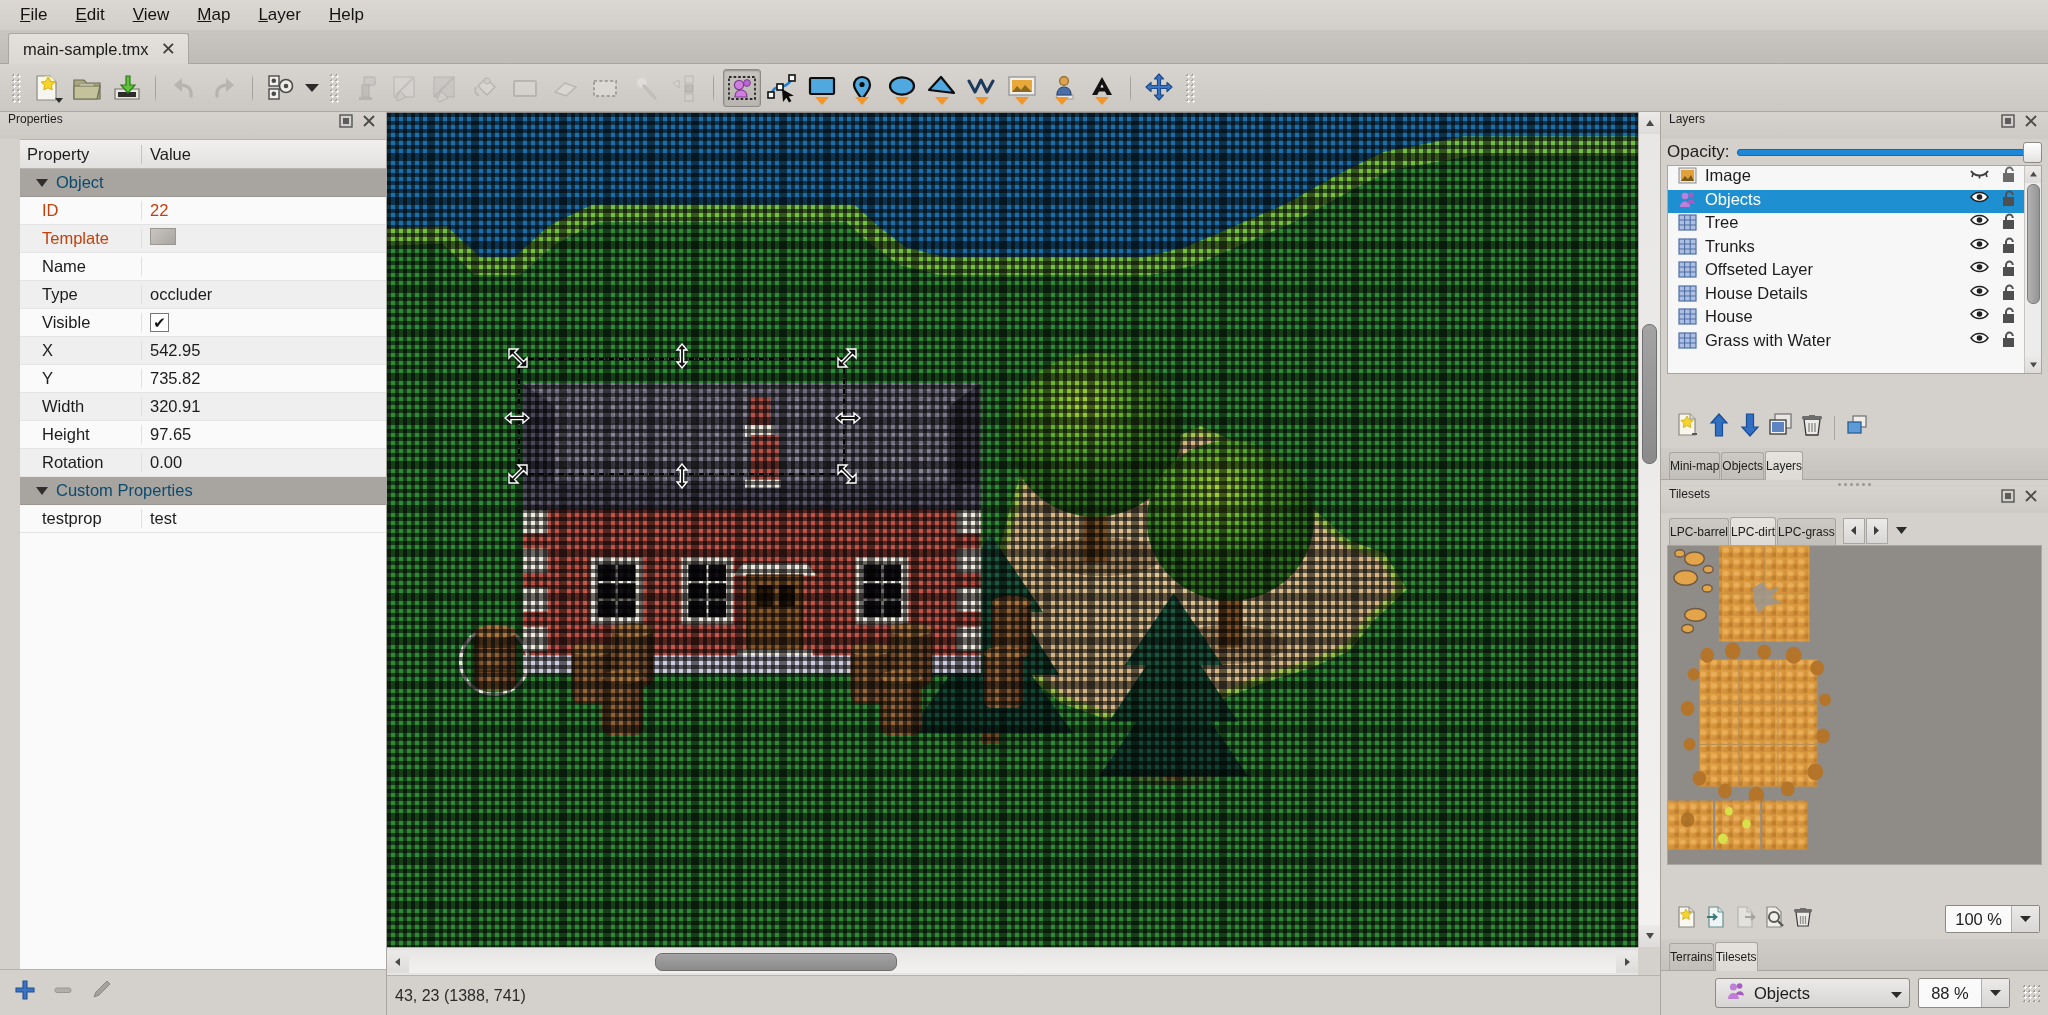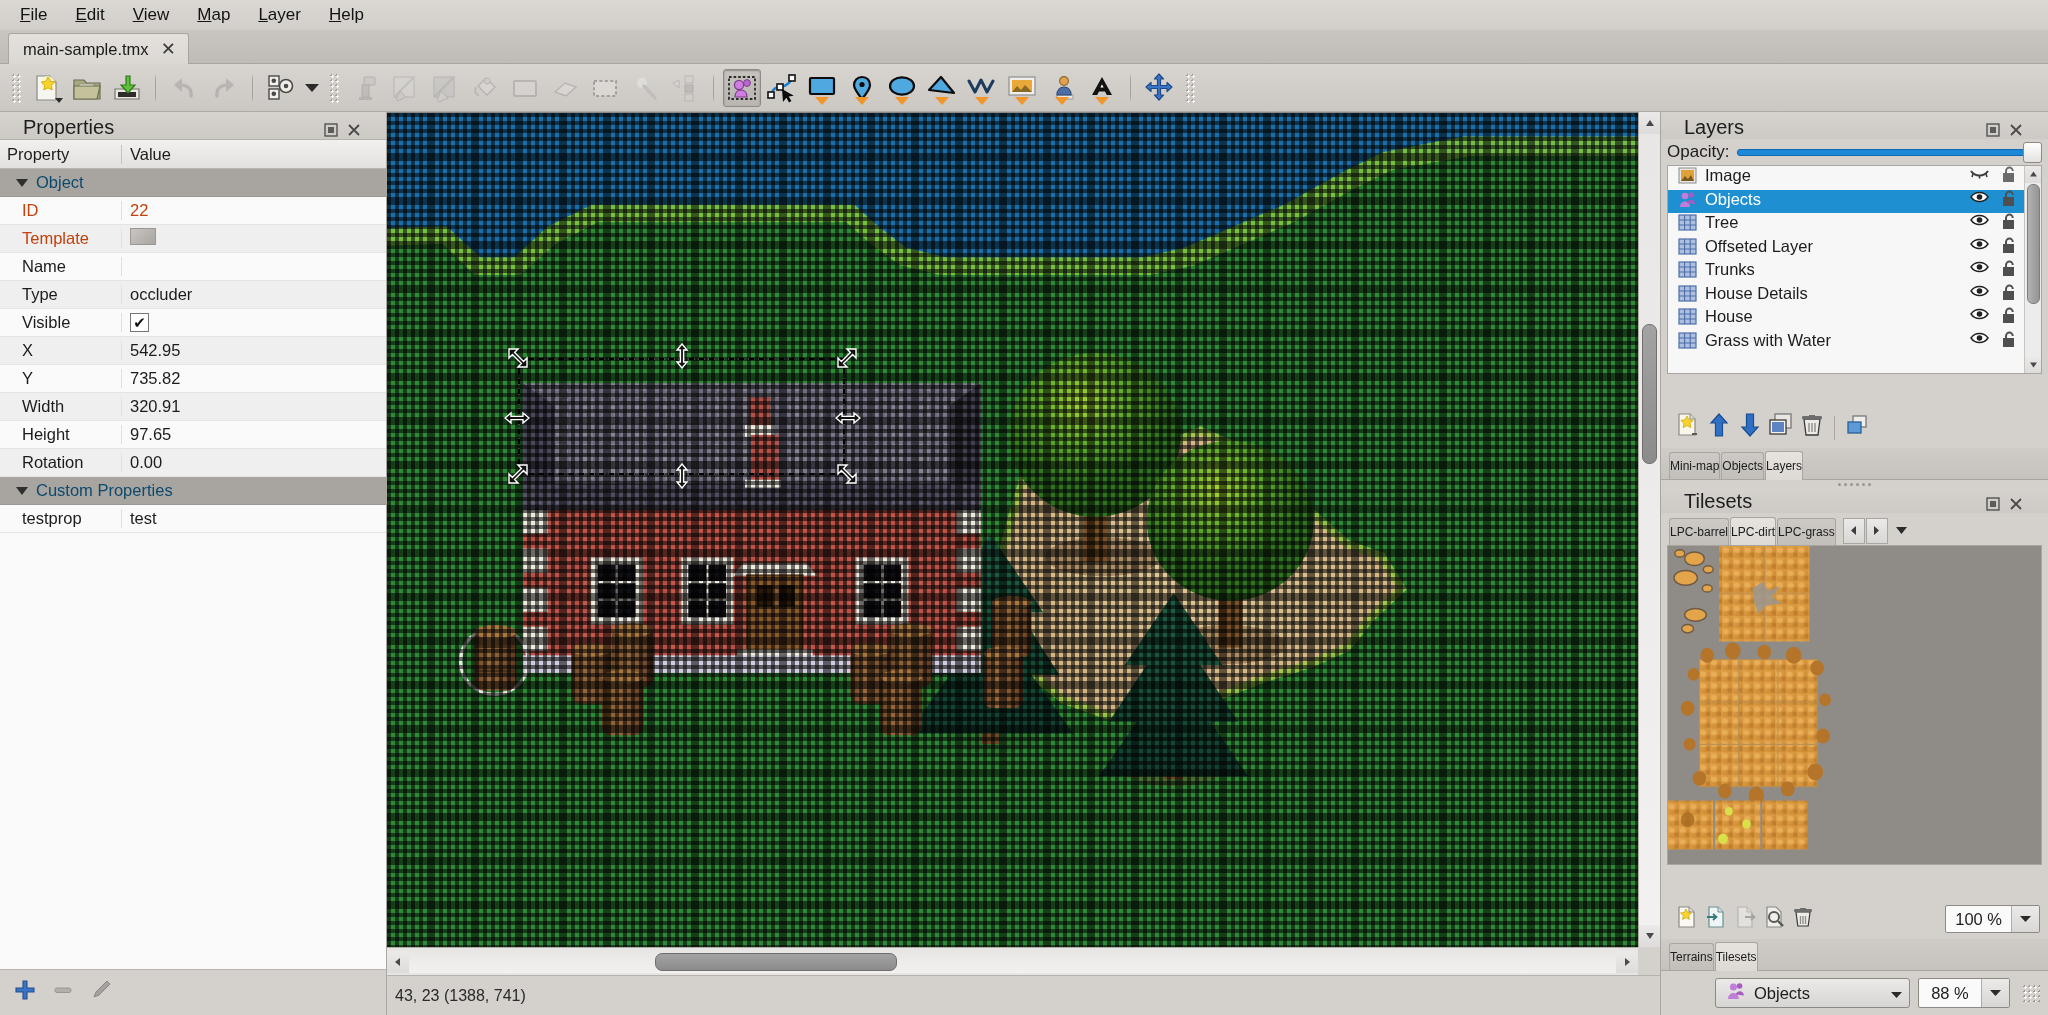--- a/index.html
+++ b/index.html
@@ -55,28 +55,28 @@
   .drop-marker { position: absolute; bottom: 1px; left: 50%; transform: translateX(-50%);
                  width: 0; height: 0; border-left: 7px solid transparent;
                  border-right: 7px solid transparent; border-top: 8px solid #f0962a; }
 
   
   .body { flex: 1 1 auto; display: flex; min-height: 0; }
 
   
   .leftdock { width: 387px; flex: 0 0 387px; display: flex; flex-direction: column;
               background: #d4d0cc; border-right: 1px solid #a9a5a1; }
-  .dock-title { height: 27px; display: flex; align-items: flex-end; padding: 0 23px;
-                font-size: 20px; color: #1d1d1d;
+  .dock-title { height: 27px; display: flex; align-items: flex-start; padding: 0 8px;
+                font-size: 12px; color: #1d1d1d;
                 background: linear-gradient(#d6d2ce,#cdc9c5); }
   .dock-title .spacer { flex: 1; }
   .dock-btn { width: 18px; height: 18px; margin-left: 5px; display: flex;
               align-items: center; justify-content: center; cursor: pointer; }
   .proptable { flex: 1 1 auto; background: #fafafa; overflow: hidden;
-               border-top: 1px solid #b6b2ae; }
+               border-top: 1px solid #b6b2ae; margin-left: 20px; }
   .prow { display: flex; height: 28px; align-items: center; font-size: 16.5px;
           border-bottom: 1px solid #e4e4e4; }
   .prow.header { background: linear-gradient(#f2f0ee,#e3e1df); font-weight: normal;
                  border-bottom: 1px solid #b8b4b0; height: 29px; }
   .prow.group { background: #a8a4a0; color: #0c4a6e; border-bottom: 1px solid #9a9692; }
   .prow.alt { background: #efefef; }
   .pcell-k { width: 122px; flex: 0 0 122px; padding-left: 22px;
              border-right: 1px solid #e0e0e0; overflow: hidden; white-space: nowrap; }
   .prow.header .pcell-k { padding-left: 7px; border-right: 1px solid #c6c2be; }
   .prow.group .pcell-k { padding-left: 6px; border-right: none; display: flex;
@@ -877,21 +877,21 @@
             </span>
           </div>
 
           <div class="layer-row">
             <span class="layer-icon">
               <svg width="19" height="19" viewBox="0 0 19 19">
                   <rect x="1" y="2" width="17" height="15" fill="#aebfe0" stroke="#4c6ea8" stroke-width="1.2"></rect>
                   <path d="M6.6 2v15M12.2 2v15M1 7h17M1 12h17" stroke="#4c6ea8" stroke-width="1.1"></path>
                 </svg>
             </span>
-            <span class="layer-name">Offseted Layer</span>
+            <span class="layer-name">Trunks</span>
             <span class="eye">
               <svg width="19" height="14" viewBox="0 0 19 14">
                   <path d="M1 7c4-6 13-6 17 0-4 6-13 6-17 0z" fill="#fff" stroke="#222" stroke-width="1.4"></path>
                   <circle cx="9.5" cy="7" r="2.8" fill="#222"></circle>
                 </svg>
             </span>
             <span class="lock">
               <svg width="15" height="17" viewBox="0 0 15 17">
                   <rect x="1" y="7" width="11" height="9" fill="#4f4f4f"></rect>
                   <path d="M4 7V5a3.4 3.4 0 016.8 0" fill="none" stroke="#4f4f4f" stroke-width="2"></path>
@@ -899,21 +899,21 @@
             </span>
           </div>
 
           <div class="layer-row">
             <span class="layer-icon">
               <svg width="19" height="19" viewBox="0 0 19 19">
                   <rect x="1" y="2" width="17" height="15" fill="#aebfe0" stroke="#4c6ea8" stroke-width="1.2"></rect>
                   <path d="M6.6 2v15M12.2 2v15M1 7h17M1 12h17" stroke="#4c6ea8" stroke-width="1.1"></path>
                 </svg>
             </span>
-            <span class="layer-name">Trunks</span>
+            <span class="layer-name">Offseted Layer</span>
             <span class="eye">
               <svg width="19" height="14" viewBox="0 0 19 14">
                   <path d="M1 7c4-6 13-6 17 0-4 6-13 6-17 0z" fill="#fff" stroke="#222" stroke-width="1.4"></path>
                   <circle cx="9.5" cy="7" r="2.8" fill="#222"></circle>
                 </svg>
             </span>
             <span class="lock">
               <svg width="15" height="17" viewBox="0 0 15 17">
                   <rect x="1" y="7" width="11" height="9" fill="#4f4f4f"></rect>
                   <path d="M4 7V5a3.4 3.4 0 016.8 0" fill="none" stroke="#4f4f4f" stroke-width="2"></path>

